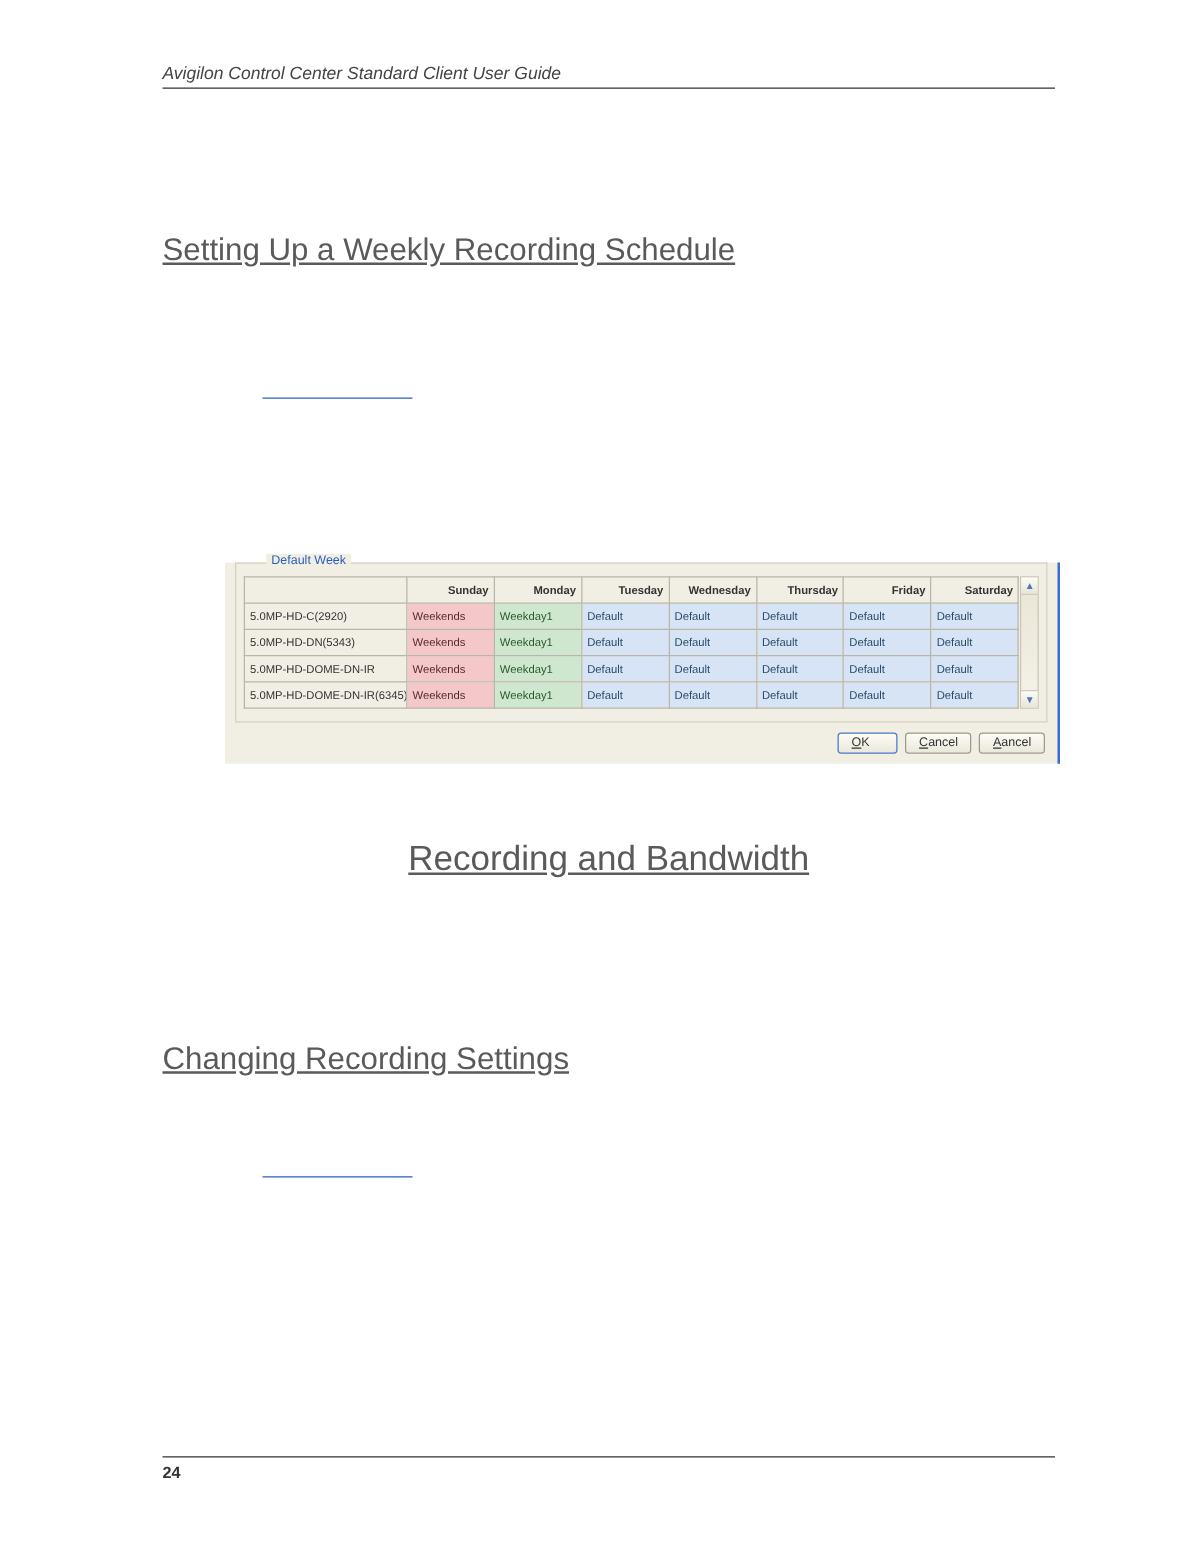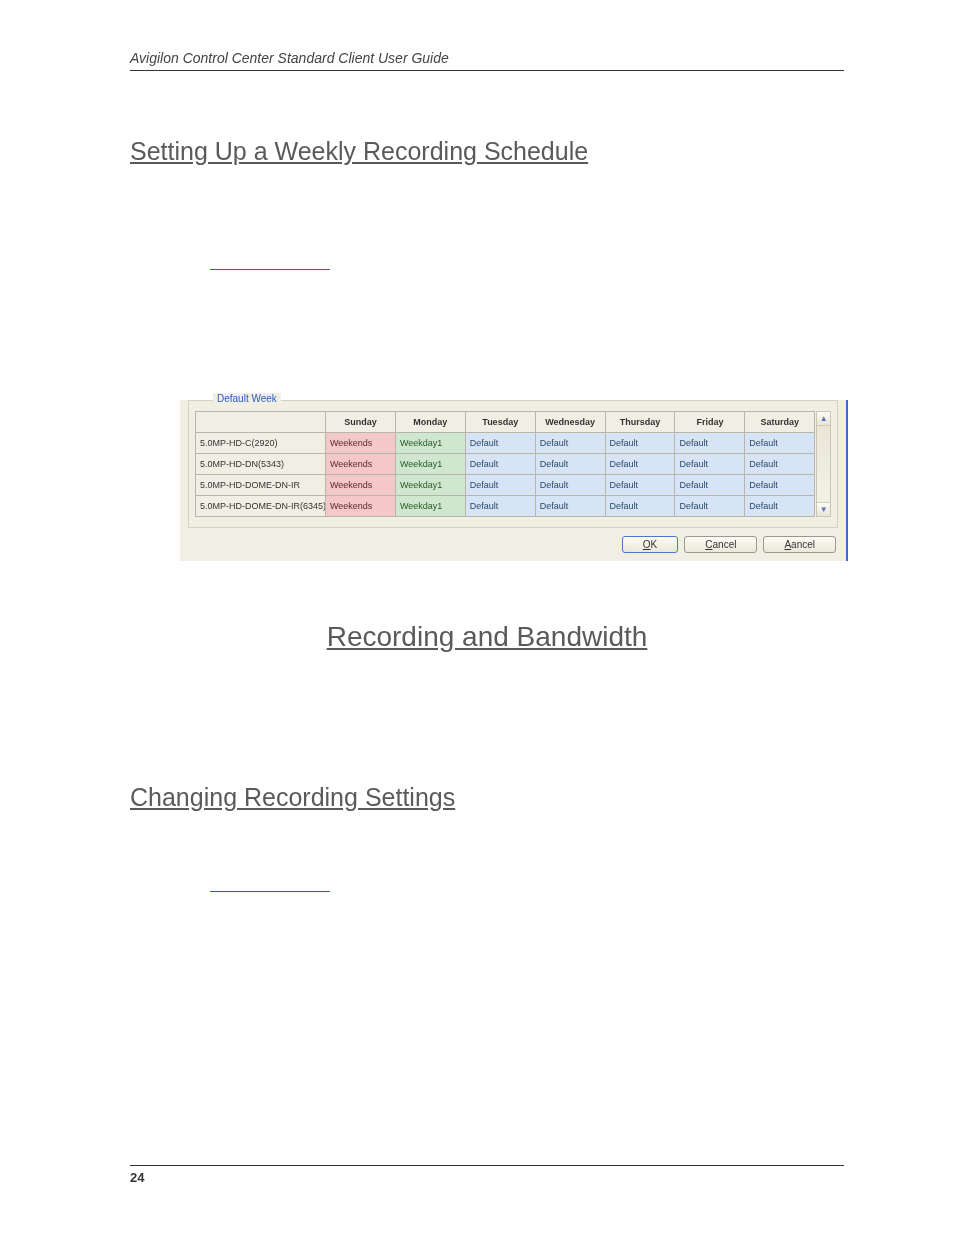--- a/index.html
+++ b/index.html
@@ -15,21 +15,21 @@
     margin: 0 auto;
     padding: 50px 110px 0 130px;
     position: relative;
   }
   .header-line {
     font-style: italic;
     font-size: 14px;
     color: #444;
     border-bottom: 1.5px solid #333;
     padding-bottom: 4px;
-    margin-bottom: 66px;
+    margin-bottom: 115px;
   }
   h2.section-title {
     font-weight: 400;
     font-size: 25px;
     color: #5a5a5a;
     margin: 0 0 90px 0;
     text-decoration: underline;
   }
   h1.major-title {
     font-weight: 400;
@@ -85,21 +85,21 @@
     border: 1px solid #b8b6aa;
     padding: 5px 4px;
     text-align: left;
     background: #fff;
     white-space: nowrap;
     overflow: hidden;
   }
   .schedule-table th {
     background: #f1efe4;
     font-weight: bold;
-    text-align: center;
+    text-align: right;
   }
   .schedule-table th.row-head {
     width: 130px;
     text-align: left;
     font-weight: normal;
     background: #f1efe4;
   }
   .schedule-table td.row-head {
     background: #f1efe4;
     font-weight: normal;
@@ -130,21 +130,21 @@
   }
   .scroll-btn.down { border-top: 1px solid #cfccbc; border-bottom: none; }
   .button-row {
     display: flex;
     justify-content: flex-end;
     gap: 6px;
     padding: 8px 10px 0 0;
   }
   .btn {
     font-size: 10px;
-    padding: 2px 20px;
+    padding: 2px 10px;
     border: 1px solid #9c9a8c;
     background: linear-gradient(#fdfcf5, #eae8da);
     border-radius: 3px;
     min-width: 48px;
     text-align: left;
   }
   .btn.default { border: 1px solid #4b77c7; }
   .footer {
     position: absolute;
     bottom: 50px;

